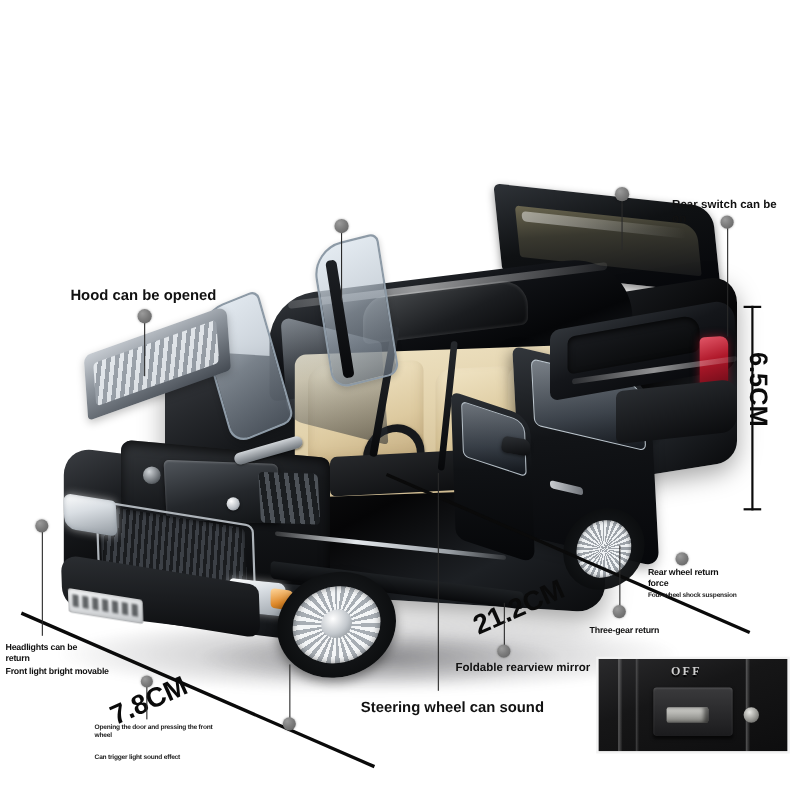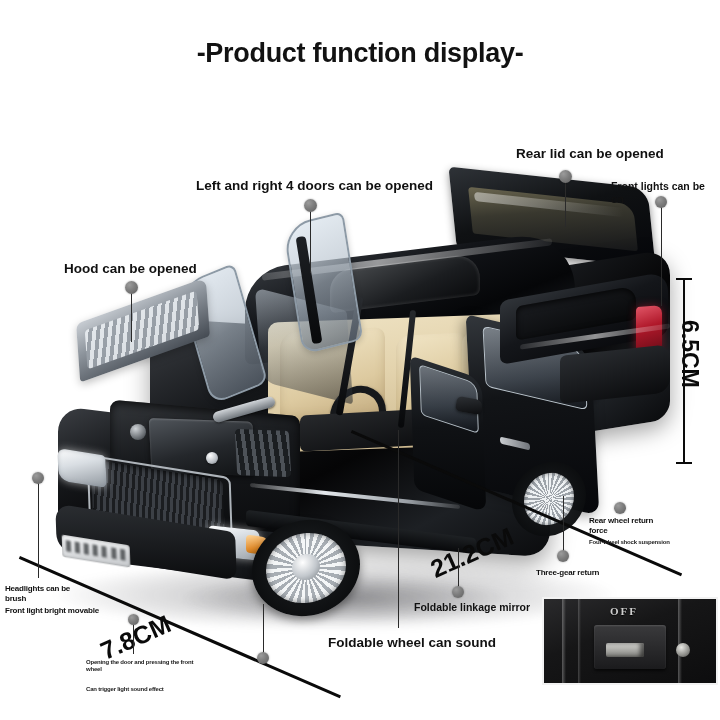--- a/index.html
+++ b/index.html
@@ -57,21 +57,20 @@
     box-shadow:inset -4px 0 4px rgba(0,0,0,.55);}
   .inset .screw{position:absolute;border-radius:50%;
     background:radial-gradient(circle at 38% 32%,#e7e7e3,#8e8e8a 60%,#4a4a47 100%);}
   .inset .rib{position:absolute;background:linear-gradient(90deg,rgba(255,255,255,.30),rgba(255,255,255,0));}
 </style>
 </head>
 <body>
 
 <div id="stage">
 
-  <div class="title">-Product function display-</div>
 
   <div>
 
     <div class="shadow-ground" style="left:55px;top:560px;width:560px;height:70px;"></div>
     <div class="shadow-ground" style="left:180px;top:575px;width:330px;height:48px;opacity:.85;"></div>
 
     <div class="car" style="left:452px;top:178px;width:200px;height:78px;
                 background:linear-gradient(160deg,#2f3338 0%,#0f1113 45%,#05060a 100%);
                 transform:skewY(12deg) rotate(-6deg);border-radius:6px 18px 4px 4px;
                 box-shadow:0 3px 8px rgba(0,0,0,.45);"></div>
@@ -281,57 +280,55 @@
   <div class="dimtxt" style="left:676px;top:320px;font-size:23px;writing-mode:vertical-rl;text-orientation:mixed;">6.5CM</div>
 
   <div class="dim" style="left:352px;top:430px;width:360px;height:2.6px;
               transform:rotate(23.5deg);transform-origin:0 0;"></div>
   <div class="dimtxt" style="left:432px;top:556px;font-size:25px;transform:rotate(-24deg);transform-origin:0 50%;">21.2CM</div>
 
   <div class="dim" style="left:20px;top:556px;width:350px;height:2.6px;
               transform:rotate(23.5deg);transform-origin:0 0;"></div>
   <div class="dimtxt" style="left:102px;top:638px;font-size:25px;transform:rotate(-24deg);transform-origin:0 50%;">7.8CM</div>
 
-  <div class="lbl big" style="left:516px;top:146px;">Rear lid can be opened</div>
   <div class="ln" style="left:565px;top:181px;height:46px;"></div>
   <div class="dot" style="left:559px;top:170px;width:13px;height:13px;"></div>
 
-  <div class="lbl mid" style="left:611px;top:180px;">Front lights can be on</div>
+  <div class="lbl mid" style="left:611px;top:180px;">Rear switch can be on</div>
   <div class="ln" style="left:661px;top:200px;height:106px;"></div>
   <div class="dot" style="left:655px;top:196px;width:12px;height:12px;"></div>
 
-  <div class="lbl big" style="left:196px;top:178px;">Left and right 4 doors can be opened</div>
   <div class="ln" style="left:310px;top:211px;height:62px;"></div>
   <div class="dot" style="left:304px;top:199px;width:13px;height:13px;"></div>
 
   <div class="lbl big" style="left:64px;top:261px;">Hood can be opened</div>
   <div class="ln" style="left:131px;top:292px;height:50px;"></div>
   <div class="dot" style="left:125px;top:281px;width:13px;height:13px;"></div>
 
   <div class="lbl small" style="left:5px;top:584px;">Headlights can be
-brush</div>
+return</div>
   <div class="ln" style="left:38px;top:478px;height:100px;"></div>
   <div class="dot" style="left:32px;top:472px;width:12px;height:12px;"></div>
 
   <div class="lbl small" style="left:5px;top:606px;">Front light bright movable</div>
 
   <div class="lbl tiny" style="left:86px;top:659px;">Opening the door and pressing the front
 wheel</div>
   <div class="ln" style="left:133px;top:622px;height:32px;"></div>
   <div class="dot" style="left:128px;top:614px;width:11px;height:11px;"></div>
 
   <div class="lbl tiny" style="left:86px;top:686px;">Can trigger light sound effect</div>
 
   <div class="ln" style="left:263px;top:604px;height:52px;"></div>
   <div class="dot" style="left:257px;top:652px;width:12px;height:12px;"></div>
 
-  <div class="lbl big" style="left:328px;top:635px;">Foldable wheel can sound</div>
+  <div class="lbl big" style="left:328px;top:635px;">Steering wheel can sound</div>
   <div class="ln" style="left:398px;top:430px;height:198px;"></div>
 
-  <div class="lbl mid" style="left:414px;top:601px;">Foldable linkage mirror</div>
+  <div class="lbl mid" style="left:414px;top:601px;">Foldable rearview mirror</div>
   <div class="ln" style="left:458px;top:548px;height:42px;"></div>
   <div class="dot" style="left:452px;top:586px;width:12px;height:12px;"></div>
 
   <div class="lbl small" style="left:589px;top:516px;">Rear wheel return
 force</div>
   <div class="ln" style="left:620px;top:512px;height:0px;"></div>
   <div class="dot" style="left:614px;top:502px;width:12px;height:12px;"></div>
 
   <div class="lbl tiny" style="left:589px;top:539px;">Four-wheel shock suspension</div>
 

